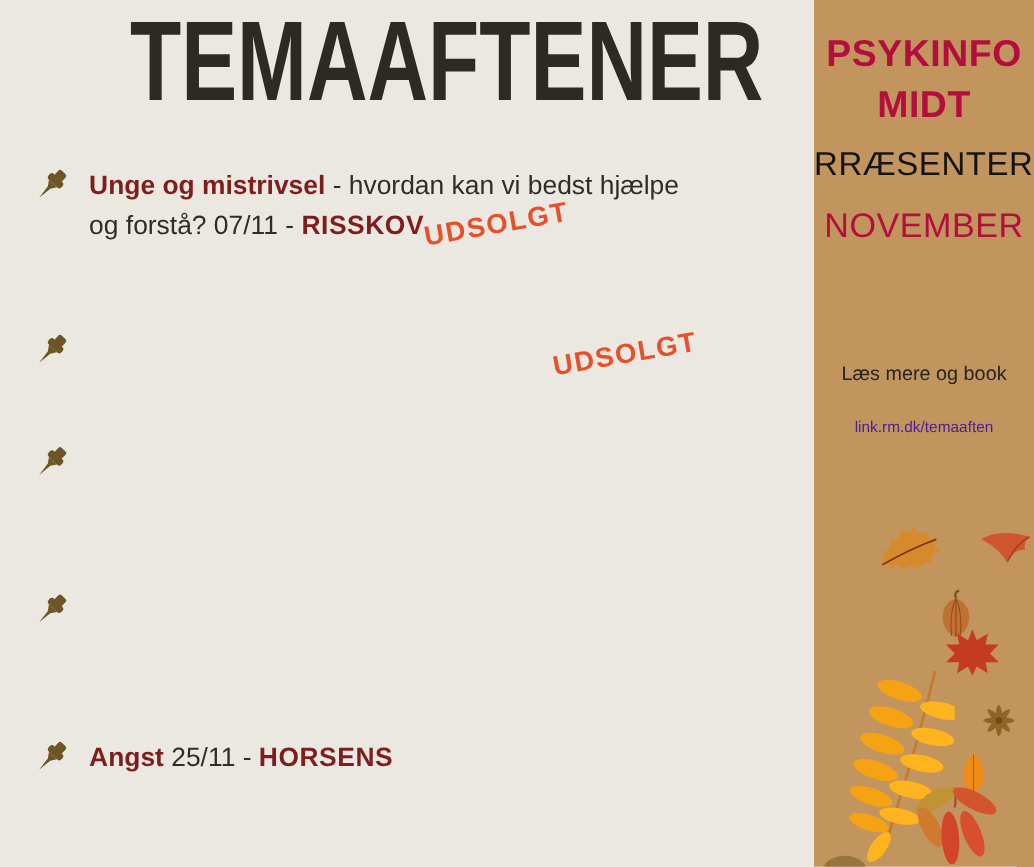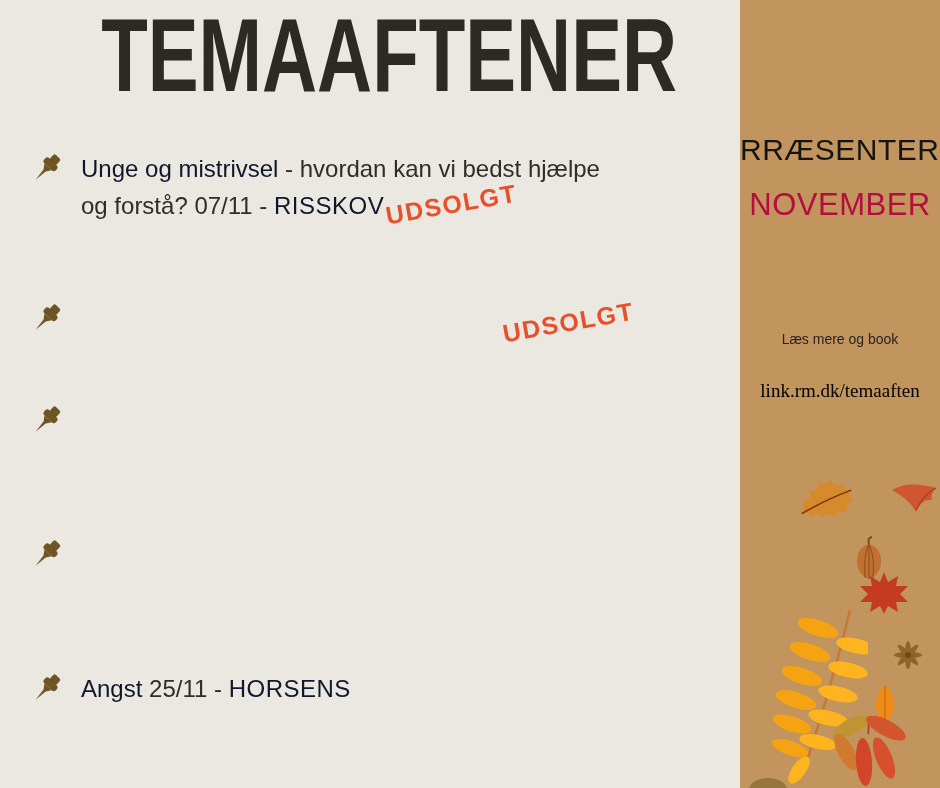--- a/index.html
+++ b/index.html
@@ -2,49 +2,49 @@
 <html><head>
 <meta charset="utf-8">
 <style>
   html,body{margin:0;padding:0;}
   body{
     width:940px;height:788px;overflow:hidden;display:flex;
     font-family:"Liberation Sans",sans-serif;
     background:#ebe8e2;
   }
   .left{position:relative;width:740px;height:788px;background:#ebe8e2;flex:0 0 auto;}
-  .title-wrap{position:absolute;top:4px;left:0;width:596px;text-align:right;}
+  .title-wrap{position:absolute;top:4px;left:17px;width:596px;text-align:right;}
   .title{
     display:inline-block;font-size:103px;font-weight:bold;line-height:1.0;
     color:#2b2a25;letter-spacing:0px;transform:scaleX(0.74);transform-origin:50% 0;
     white-space:nowrap;
   }
   .event{
     position:absolute;left:28px;display:flex;gap:15px;
     font-size:24px;line-height:37px;color:#2e2d29;width:700px;
   }
   .event .pin{flex:0 0 auto;width:38px;margin-top:1px;}
-  .event b{font-weight:normal;color:#0f172a;}
+  .event b{font-weight:bold;color:#7f1d1d;}
   .loc{color:#9b5c34;font-weight:bold;letter-spacing:0.5px;}
   .soldout{
     position:absolute;color:#e6512b;font-weight:bold;font-size:25px;
     transform:rotate(-10deg);letter-spacing:1.5px;white-space:nowrap;
   }
   .panel{
     position:relative;width:200px;height:788px;background:#c2955e;
     overflow:hidden;text-align:center;flex:0 0 auto;
   }
   .brand{position:absolute;top:26px;left:0;right:0;font-size:34px;font-weight:bold;
     line-height:46px;color:#b30e3e;letter-spacing:0.5px;}
   .presents{position:absolute;top:133px;left:0;right:0;font-size:30px;color:#141412;
     letter-spacing:0.5px;}
   .month{position:absolute;top:184px;left:0;right:0;font-size:31px;font-weight:normal;
     line-height:42px;color:#b30e3e;letter-spacing:0.5px;}
-  .cta{position:absolute;top:326px;left:0;right:0;font-size:14px;line-height:27px;color:#26251f;}
-  .link{position:absolute;top:380px;left:0;right:0;font-size:19px;color:#000000;cursor:pointer;font-family:Liberation Serif, serif;}
+  .cta{position:absolute;top:326px;left:0;right:0;font-size:18px;line-height:27px;color:#26251f;}
+  .link{position:absolute;top:380px;left:0;right:0;font-size:14px;color:#4c1d95;cursor:pointer;}
   .deco{position:absolute;}
 </style>
 </head>
 <body>
 
 <div class="left">
 
   <div class="title-wrap">
     <span class="title">TEMAAFTENER</span>
   </div>
@@ -115,20 +115,24 @@
     </span>
     <div>
       <div><b>Angst</b><span> 25/11 - </span><b class="loc">HORSENS</b></div>
     </div>
   </div>
 
 </div>
 
 <div class="panel">
 
+  <div class="brand">
+    <div>PSYKINFO</div>
+    <div>MIDT</div>
+  </div>
 
   <div class="presents">RRÆSENTERER</div>
 
   <div class="month">
     <div>NOVEMBER</div>
   </div>
 
   <div class="cta">
     <div>Læs mere og book</div>
   </div>

